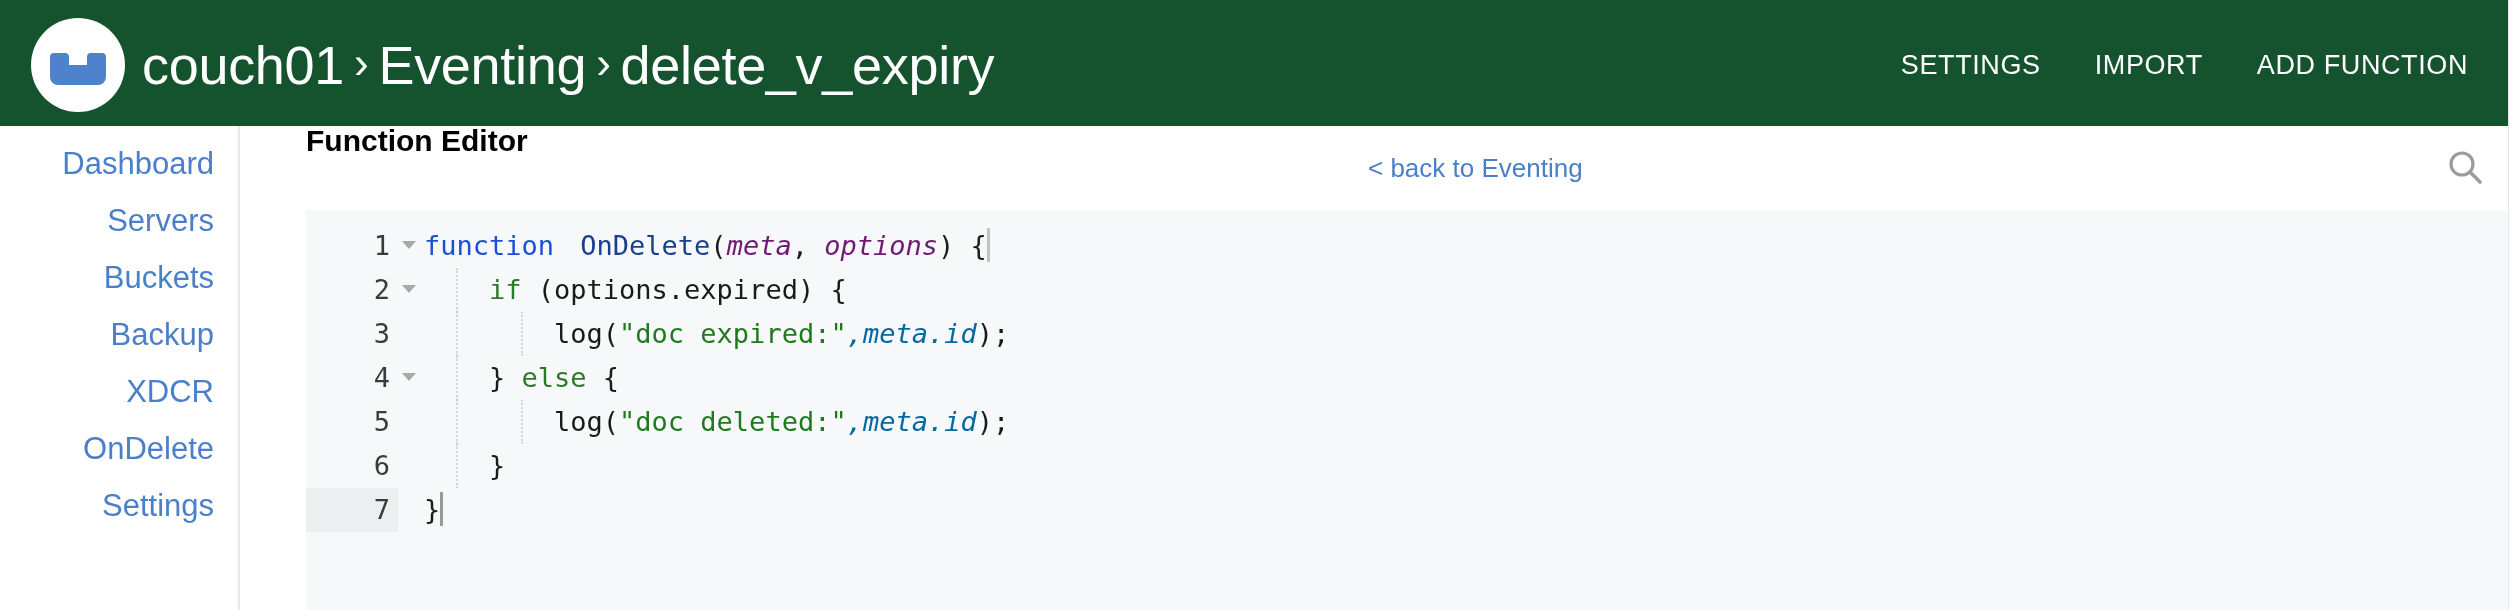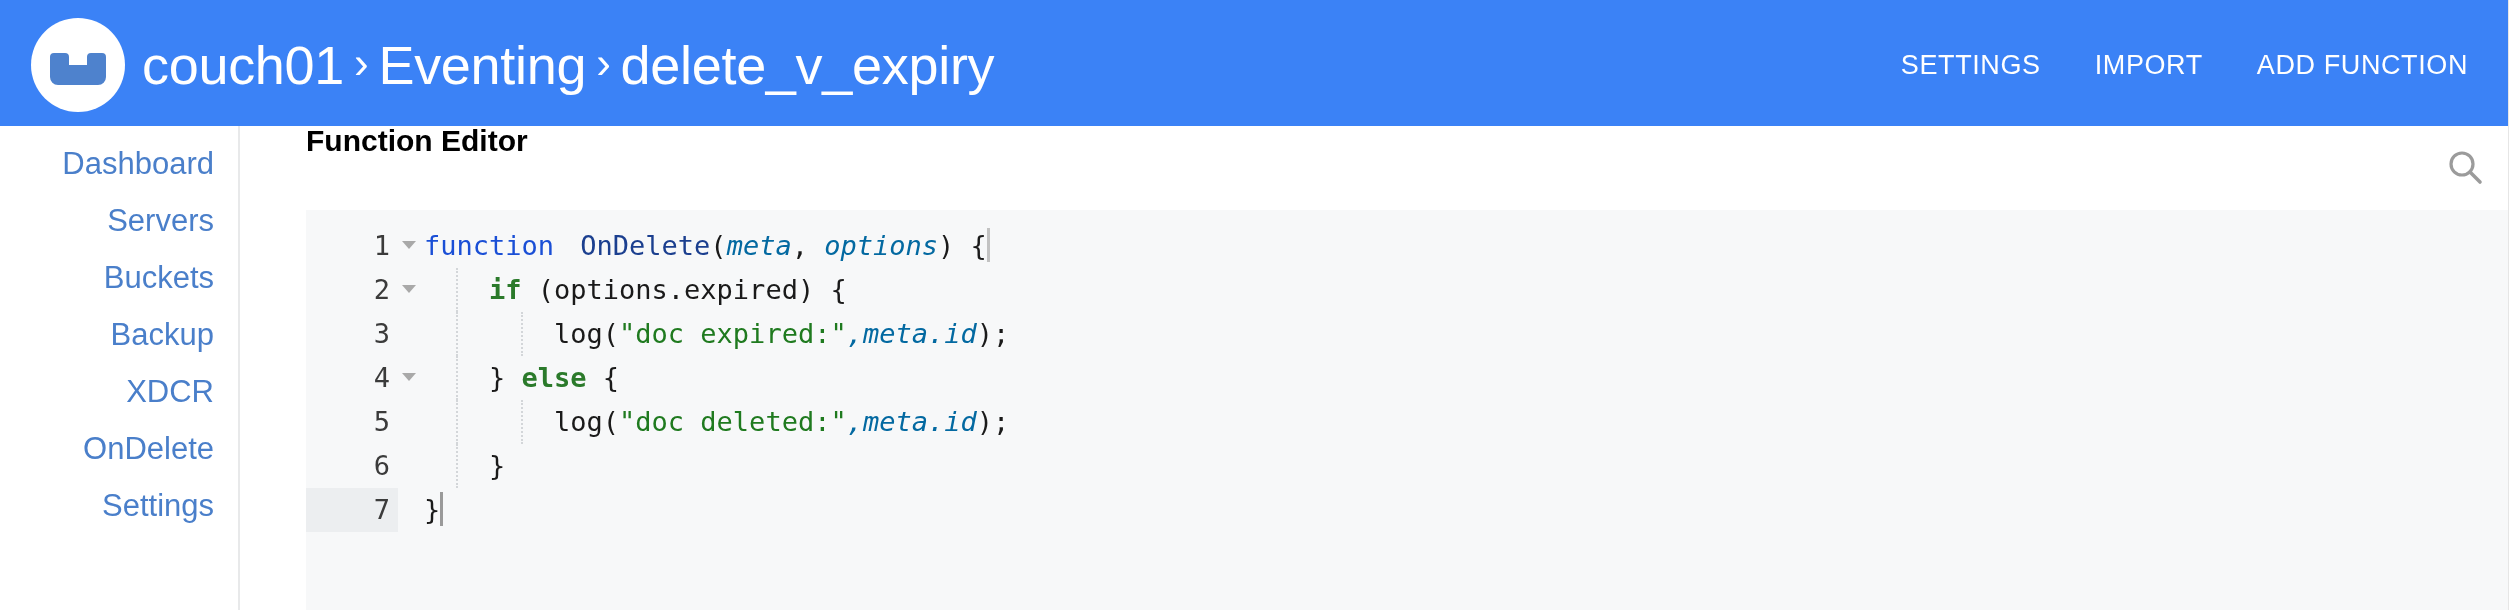--- a/index.html
+++ b/index.html
@@ -15,21 +15,21 @@
   
   #app {
     width: 2514px;
     height: 610px;
     position: relative;
     background: #ffffff;
   }
 
   .topbar {
     height: 126px;
-    background: #3b82f6;
+    background: #14532d;
     display: flex;
     align-items: center;
     padding: 4px 30px 0 28px;
     position: relative;
   }
 
   .brand {
     display: flex;
     align-items: center;
     flex: 0 0 auto;
@@ -216,22 +216,22 @@
     width: 0;
     height: 44px;
     border-left: 2px dotted #d3d6d9;
   }
   .guide.g1 { left: 58px; }
   .guide.g2 { left: 123px; }
 
   
   .tk-kw      { color: #1a4fd6; text-align: right; }
   .tk-fnname  { color: #1b3f8f; margin-left: 10px; }
-  .tk-param   { color: #0369a1; font-style: italic; }
-  .tk-ctrl    { color: #2b7a2b; font-weight: bold; }
+  .tk-param   { color: #701a75; font-style: italic; }
+  .tk-ctrl    { color: #2b7a2b; }
   .tk-str     { color: #1f7a1f; }
   .tk-var     { color: #0369a1; font-style: italic; }
   .tk-plain   { color: #1a1a1a; }
 
   .caret {
     display: inline-block;
     width: 3px;
     height: 34px;
     background: #9a9a9a;
     vertical-align: -7px;
@@ -288,20 +288,21 @@
       <div class="side-item">XDCR</div>
       <div class="side-item">OnDelete</div>
       <div class="side-item">Settings</div>
     </div>
 
     <div class="main">
 
       <div class="main-head">
         <div class="page-title">Function Editor</div>
 
+        <div class="back-link">&lt; back to Eventing</div>
 
         <div class="search-btn">
           <svg width="42" height="42" viewBox="0 0 42 42" xmlns="http://www.w3.org/2000/svg">
             <circle cx="18" cy="17" r="11" fill="none" stroke="#9b9b9b" stroke-width="3.2"></circle>
             <line x1="26" y1="25" x2="36" y2="35" stroke="#9b9b9b" stroke-width="3.6" stroke-linecap="round"></line>
           </svg>
         </div>
       </div>
 
       <div class="editor">

